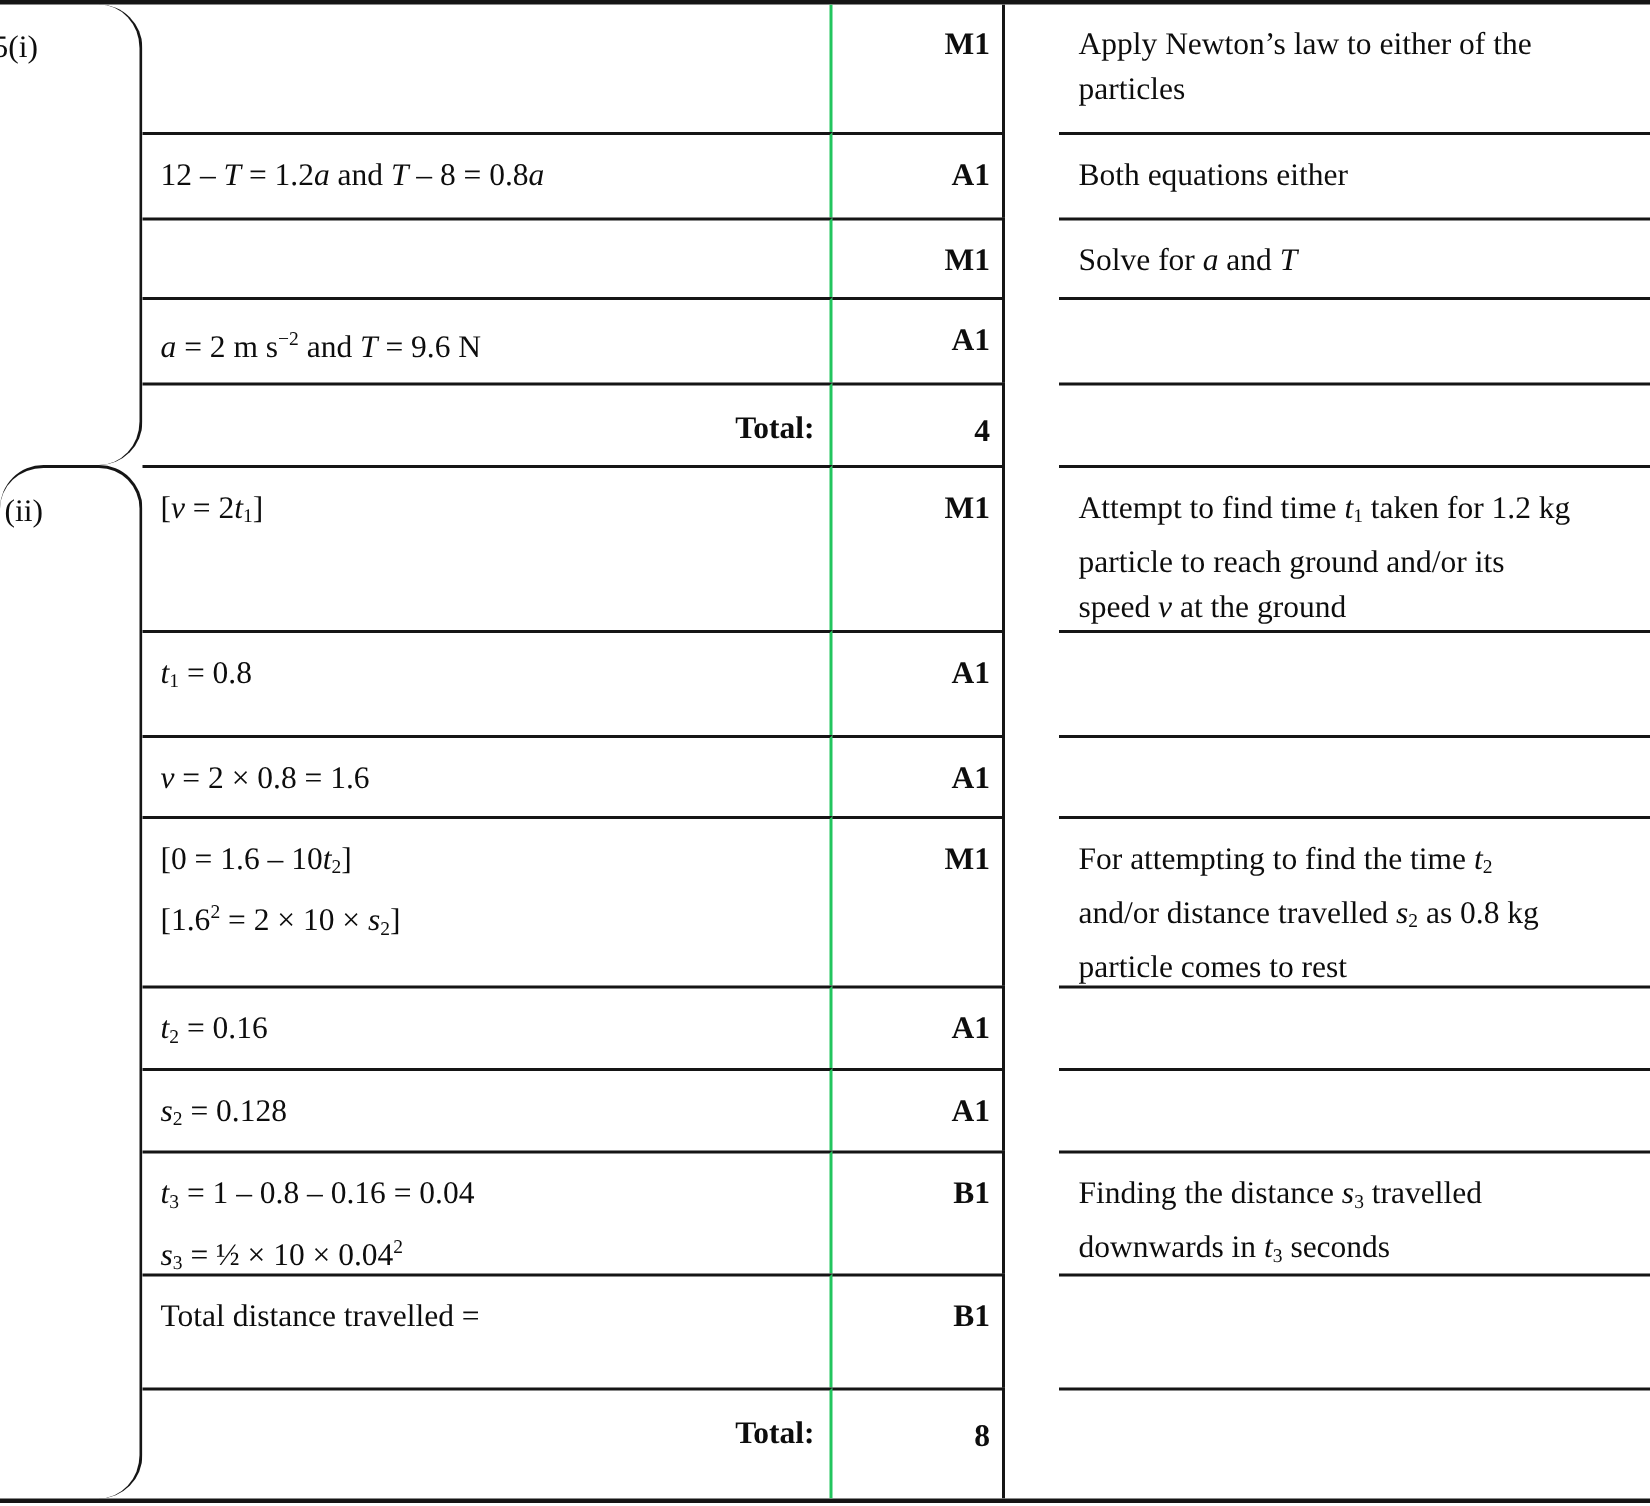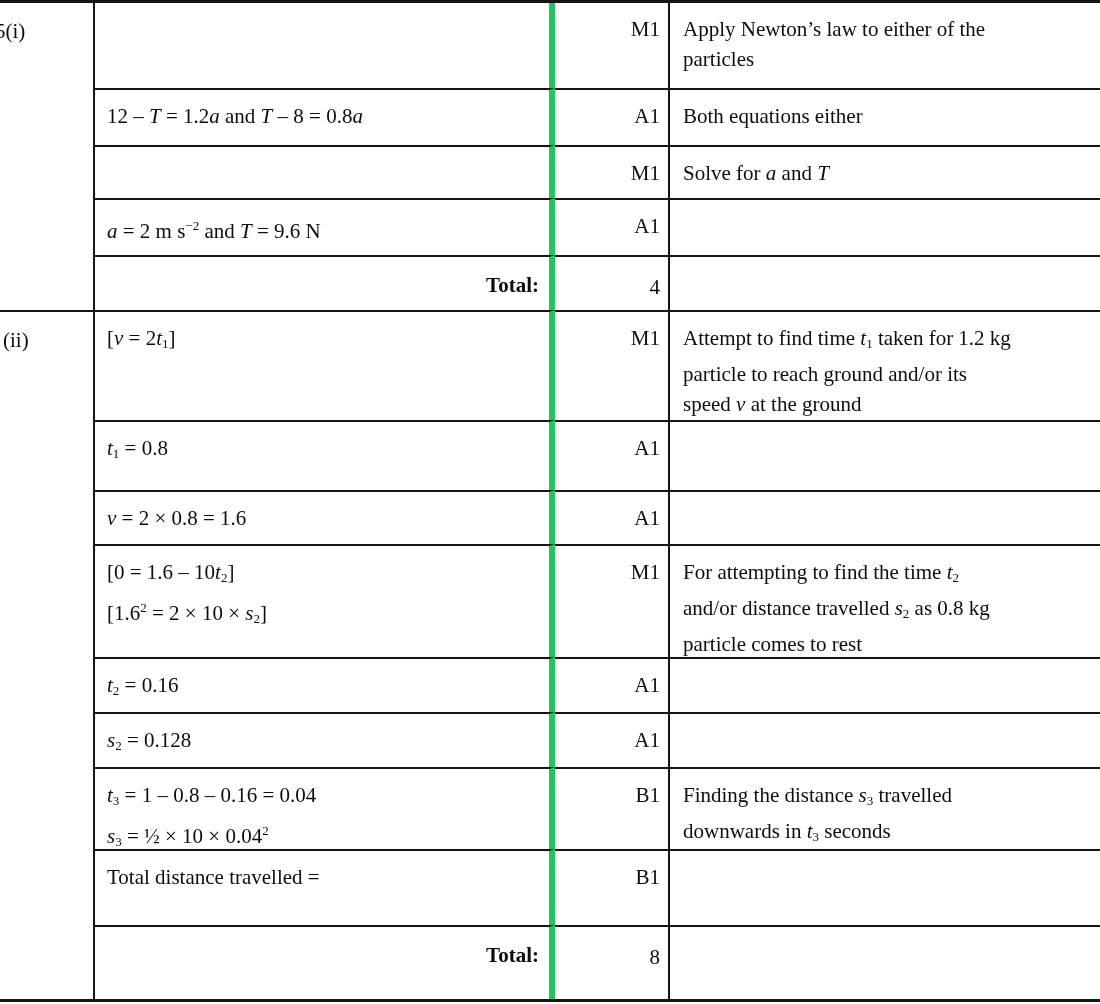--- a/index.html
+++ b/index.html
@@ -24,34 +24,36 @@
 
   .cell {
     box-sizing: border-box;
     padding: 11px 8px 4px 12px;
   }
   .label {
     grid-column: 1;
     border-right: 2px solid #151515;
     padding-left: 3px;
     padding-top: 13px;
+    border-radius: 29px;
   }
   .work {
     grid-column: 2;
-    border-right: 6px solid #22c55e;
+    border-right: 2px solid #22c55e;
   }
   .mark {
     grid-column: 3;
     border-right: 2px solid #151515;
     text-align: right;
-    font-weight: normal;
+    font-weight: bold;
   }
   .comment {
     grid-column: 4;
     padding-left: 13px;
+    margin-left: 36px;
   }
   .bt { border-top: 2px solid #151515; }
 
   .total-label {
     text-align: right;
     font-weight: bold;
     padding-right: 10px;
     padding-top: 13px;
   }
   .mark.total-val { padding-top: 15px; }

